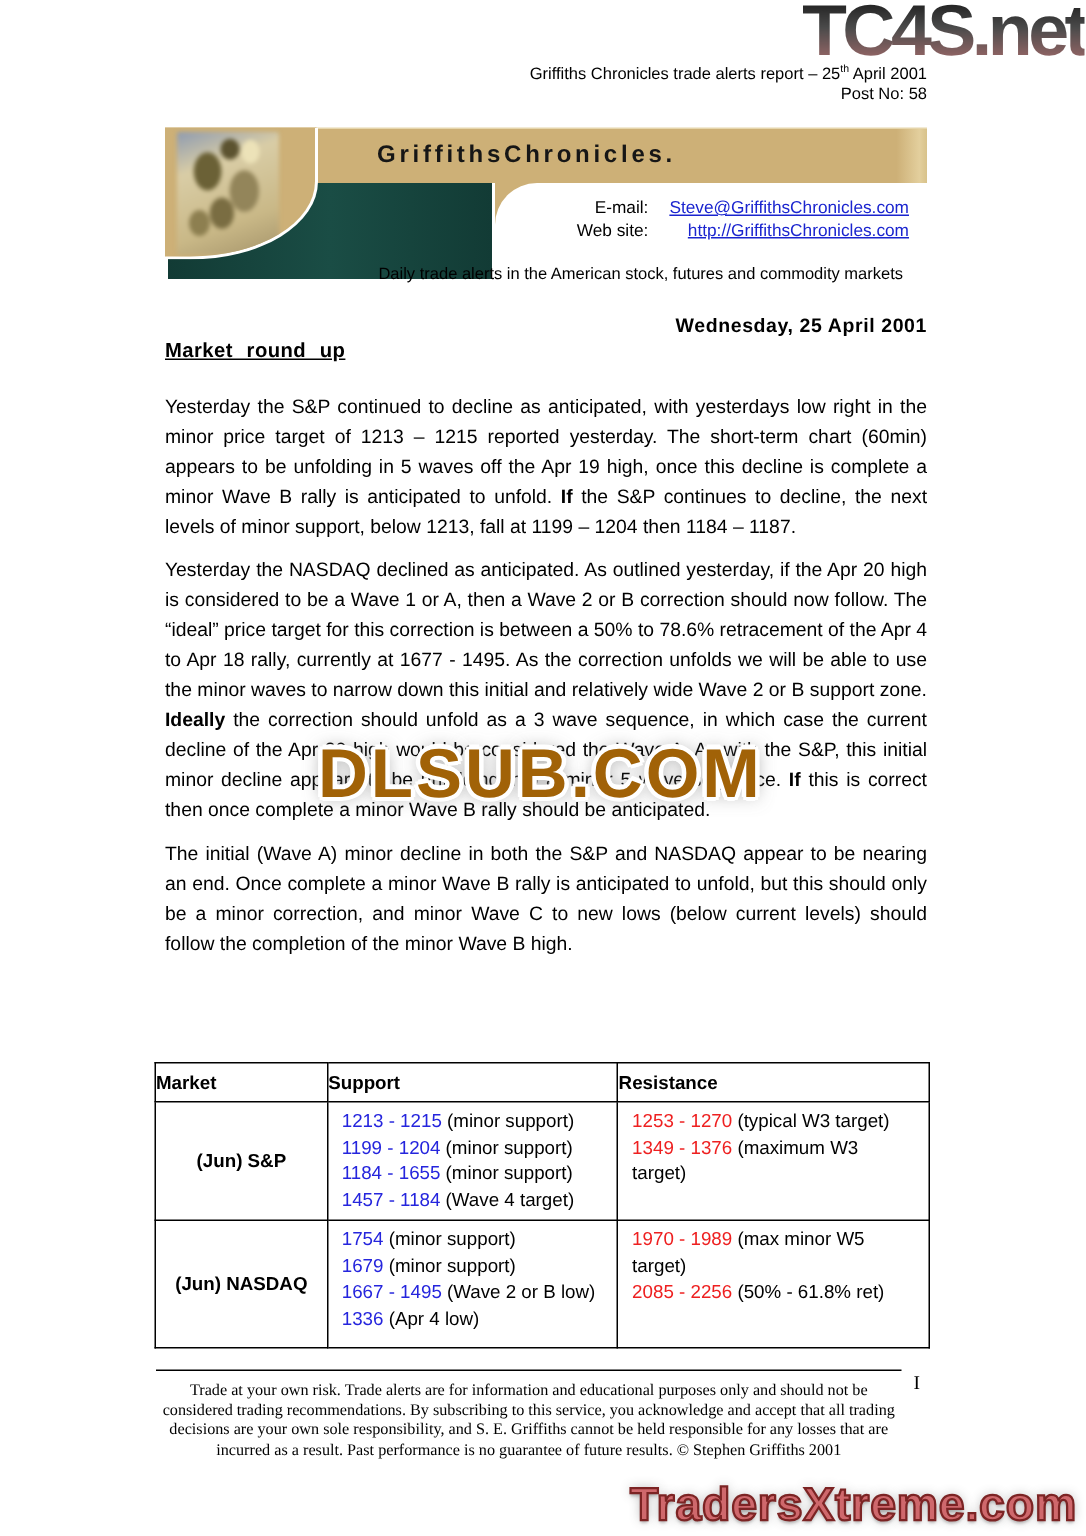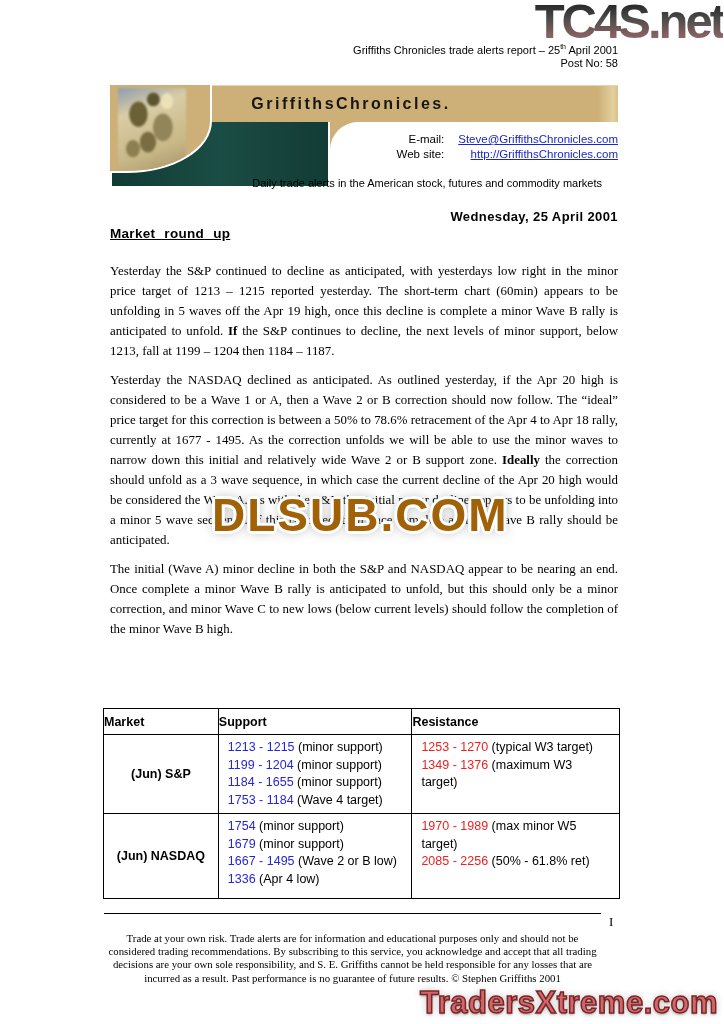--- a/index.html
+++ b/index.html
@@ -38,33 +38,33 @@
   .photo { position:absolute; top:3px; left:8px; width:68px; height:82px; border-radius:2px;
            background:
              radial-gradient(ellipse 10px 13px at 72% 16%, #ece2b8 60%, transparent 62%),
              radial-gradient(ellipse 16px 22px at 30% 32%, #6b6136 55%, transparent 60%),
              radial-gradient(ellipse 17px 24px at 66% 48%, #93855a 55%, transparent 60%),
              radial-gradient(ellipse 14px 18px at 44% 66%, #7a6d42 55%, transparent 60%),
              radial-gradient(ellipse 12px 15px at 22% 74%, #8d7f50 55%, transparent 60%),
              radial-gradient(ellipse 11px 12px at 52% 14%, #5c5330 55%, transparent 60%),
              linear-gradient(160deg,#8e9bb0 0%, #d9cda6 28%, #c9b887 70%, #a5946a 100%);
            filter:blur(1.3px); }
-  .contact { position:absolute; top:48px; right:0; display:grid; grid-template-columns:auto auto;
+  .contact { position:absolute; top:48px; right:12px; display:grid; grid-template-columns:auto auto;
              column-gap:14px; row-gap:3px; font-size:11.5px; text-align:right; }
   .contact .lbl { color:#000; }
   .contact a { color:#1a24cf; text-decoration:underline; }
   .tagline { position:absolute; bottom:1px; right:16px; font-size:11px; color:#000; }
 
   .dateline { position:absolute; top:209px; left:110px; width:508px; text-align:right;
               font-weight:bold; font-size:13px; letter-spacing:0.4px; }
   .heading { position:absolute; top:226px; left:110px; font-weight:bold; font-size:13.5px;
              text-decoration:underline; word-spacing:5px; letter-spacing:0.3px; }
 
   .body-copy { position:absolute; top:261px; left:110px; width:508px; font-size:12.9px;
-               line-height:20px; text-align:justify;font-family:Liberation Serif, serif; }
+               line-height:20px; text-align:justify; }
   .body-copy p { margin-bottom:9px; }
   .body-copy b { font-weight:bold; }
 
   
   .wm-center { position:absolute; top:488px; left:212px; font-size:46px; font-weight:800;
                letter-spacing:2px; color:#a16207; white-space:nowrap;
                text-shadow:-3px 0 0 #fff, 3px 0 0 #fff, 0 -3px 0 #fff, 0 3px 0 #fff,
                            -2px -2px 0 #fff, 2px -2px 0 #fff, -2px 2px 0 #fff, 2px 2px 0 #fff,
                            0 0 12px rgba(110,110,110,.75); }
 
@@ -75,21 +75,21 @@
   .market-table th { height:26px; font-weight:bold; text-align:left; }
   .market-table td.mkt { text-align:center; font-weight:bold; vertical-align:middle; }
   .market-table td.vals { vertical-align:top; padding:4px 9px; line-height:17.5px; }
   .market-table tr.r1 { height:71px; }
   .market-table tr.r2 { height:85px; }
   .blue { color:#2525dd; }
   .red { color:#ee2020; }
 
   
   .footer { position:absolute; top:913px; left:104px; width:497px; border-top:1.5px solid #000;
-            padding-top:18px; font-family:"Liberation Serif", serif; font-size:10.8px;
+            padding-top:7px; font-family:"Liberation Serif", serif; font-size:10.8px;
             line-height:13.2px; text-align:center; }
   .pagenum { position:absolute; top:914px; left:609px; font-family:"Liberation Serif", serif;
              font-size:13px; }
 
   
   .wm-bottom { position:absolute; bottom:3px; right:6px; font-size:31px; font-weight:800;
                letter-spacing:0.5px; color:#cf686c; -webkit-text-stroke:1.5px #7c2424;
                text-shadow:0 2px 2px rgba(0,0,0,.22), 0 0 7px rgba(170,170,170,.9);
                white-space:nowrap; }
 </style>
@@ -147,21 +147,21 @@
         <th>Resistance</th>
       </tr>
     </thead>
     <tbody>
         <tr class="r1">
           <td class="mkt">(Jun) S&amp;P</td>
           <td class="vals">
             <div><span class="blue">1213 - 1215</span><span> (minor support)</span></div>
             <div><span class="blue">1199 - 1204</span><span> (minor support)</span></div>
             <div><span class="blue">1184 - 1655</span><span> (minor support)</span></div>
-            <div><span class="blue">1753 - 1184</span><span> (Wave 4 target)</span></div>
+            <div><span class="blue">1457 - 1184</span><span> (Wave 4 target)</span></div>
           </td>
           <td class="vals">
             <div><span class="red">1253 - 1270</span><span> (typical W3 target)</span></div>
             <div><span class="red">1349 - 1376</span><span> (maximum W3 target)</span></div>
           </td>
         </tr>
         <tr class="r2">
           <td class="mkt">(Jun) NASDAQ</td>
           <td class="vals">
             <div><span class="blue">1754</span><span> (minor support)</span></div>

